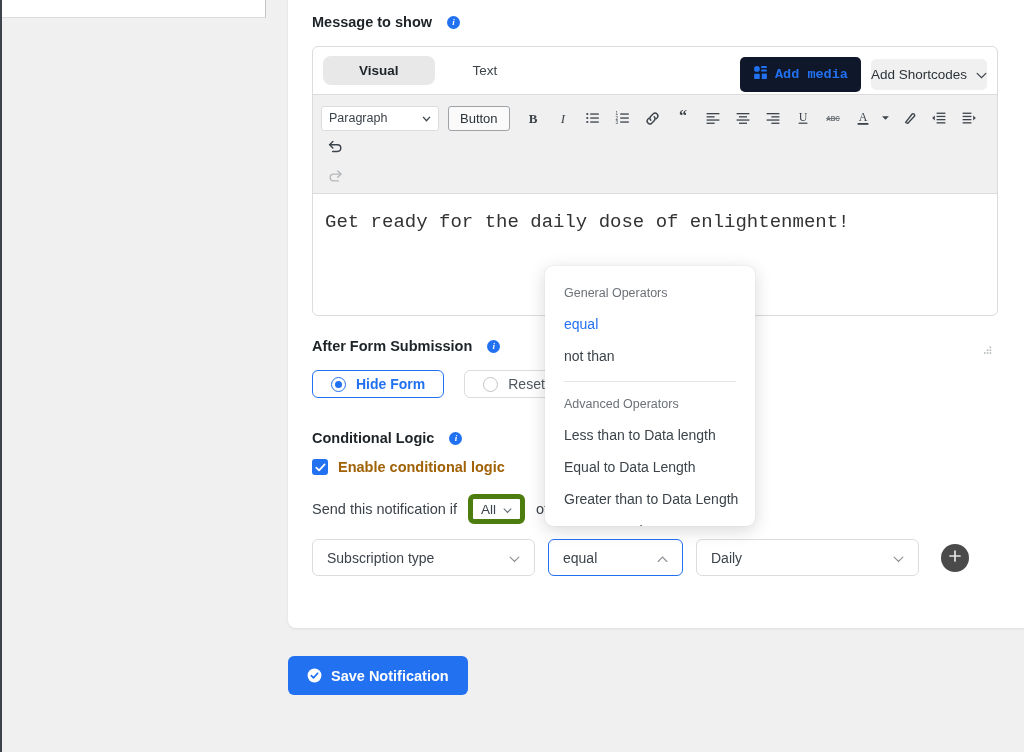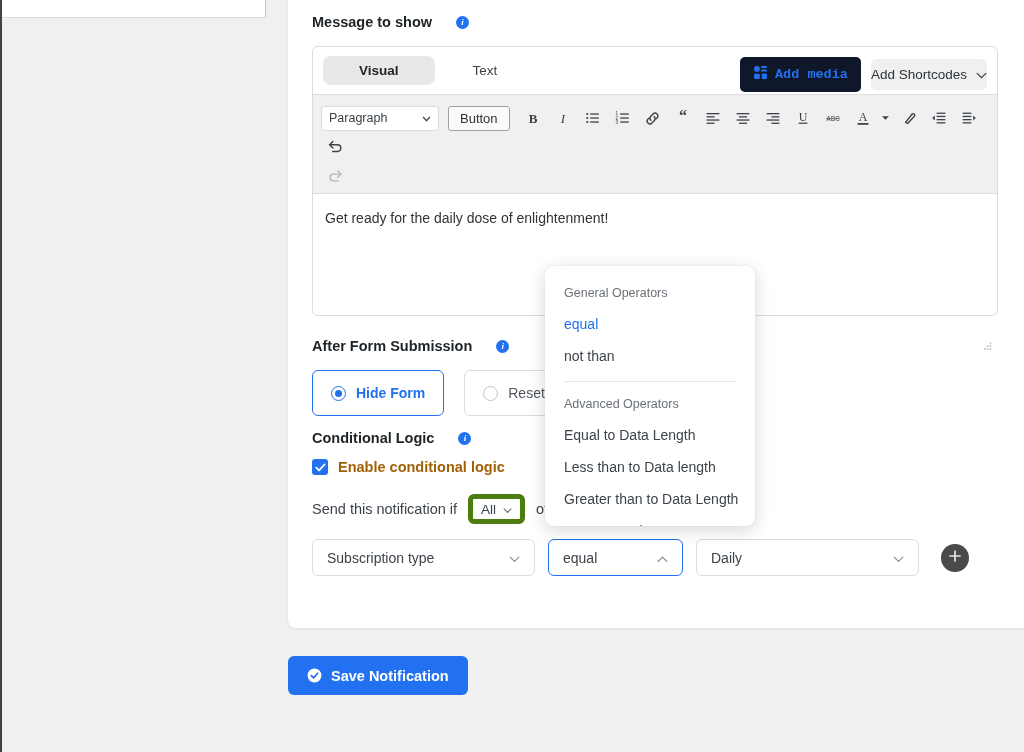--- a/index.html
+++ b/index.html
@@ -27,21 +27,21 @@
     position: absolute; left: 288px; top: -60px; width: 745px;
     height: 688px;
     background: #ffffff;
     border-radius: 8px;
     box-shadow: 0 1px 3px rgba(0,0,0,.08);
   }
 
   .section-label {
     position: absolute;
     font-size: 14.5px; font-weight: 700; color: #1d2327;
-    display: flex; align-items: center; gap: 24px;
+    display: flex; align-items: center; gap: 15px;
     white-space: nowrap;
   }
   .info-icon {
     width: 13px; height: 13px; border-radius: 50%;
     background: #2271f1; color: #fff;
     font-size: 9px; font-weight: 700; font-style: italic;
     display: inline-flex; align-items: center; justify-content: center;
     font-family: "Liberation Serif", serif;
     line-height: 1;
   }
@@ -109,34 +109,34 @@
   }
   .tb-btn {
     width: 28px; height: 26px;
     display: flex; align-items: center; justify-content: center;
     cursor: pointer; color: #3c434a;
   }
   .tb-btn svg { display: block; }
   .tb-caret { width: 14px; height: 26px; display:flex; align-items:center; justify-content:center; cursor:pointer; }
 
   .editor-body {
-    padding: 14px 12px; font-family: Liberation Sans, sans-serif;
-    font-size: 14px; color: #333; line-height: 1.5;
+    padding: 14px 12px; font-family: Liberation Mono, monospace;
+    font-size: 19px; color: #333; line-height: 1.5;
     height: 160px; position: relative;
   }
   .resize-handle {
     position: absolute; right: 4px; bottom: 4px; width: 12px; height: 12px;
   }
 
   
   .radio-row { position: absolute; left: 312px; top: 370px; display: flex; gap: 20px; }
   .radio-pill {
     display: flex; align-items: center; gap: 10px;
     border: 1px solid #dcdcde; border-radius: 6px;
-    height: 46px; padding: 0 18px; cursor: pointer;
+    height: 28px; padding: 0 18px; cursor: pointer;
     font-size: 14px; color: #50575e; background:#fff;
   }
   .radio-pill.selected { border: 1.5px solid #2271f1; color: #2271f1; font-weight: 700; }
   .radio-dot {
     width: 15px; height: 15px; border-radius: 50%;
     border: 1.5px solid #c3c4c7; background: #fff; flex: none;
     display: flex; align-items: center; justify-content: center;
   }
   .radio-pill.selected .radio-dot { border-color: #2271f1; }
   .radio-pill.selected .radio-dot::after {
@@ -487,22 +487,22 @@
       </span>
     </div>
   </div>
 
   <div class="dropdown">
     <div class="dd-group-title">General Operators</div>
     <div class="dd-item active">equal</div>
     <div class="dd-item">not than</div>
     <div class="dd-sep"></div>
     <div class="dd-group-title">Advanced Operators</div>
+    <div class="dd-item">Less than to Data length</div>
     <div class="dd-item">Equal to Data Length</div>
-    <div class="dd-item">Less than to Data length</div>
     <div class="dd-item">Greater than to Data Length</div>
     <div class="dd-item">Range Match</div>
   </div>
 
   <button class="save-btn">
     <span class="chk-circle">
       <svg width="15" height="15" viewBox="0 0 16 16">
         <circle cx="8" cy="8" r="7.4" fill="#ffffff"></circle>
         <path d="M4.6 8.2 L6.9 10.5 L11.4 5.6" stroke="#2271f1" stroke-width="1.8" fill="none" stroke-linecap="round" stroke-linejoin="round"></path>
       </svg>

